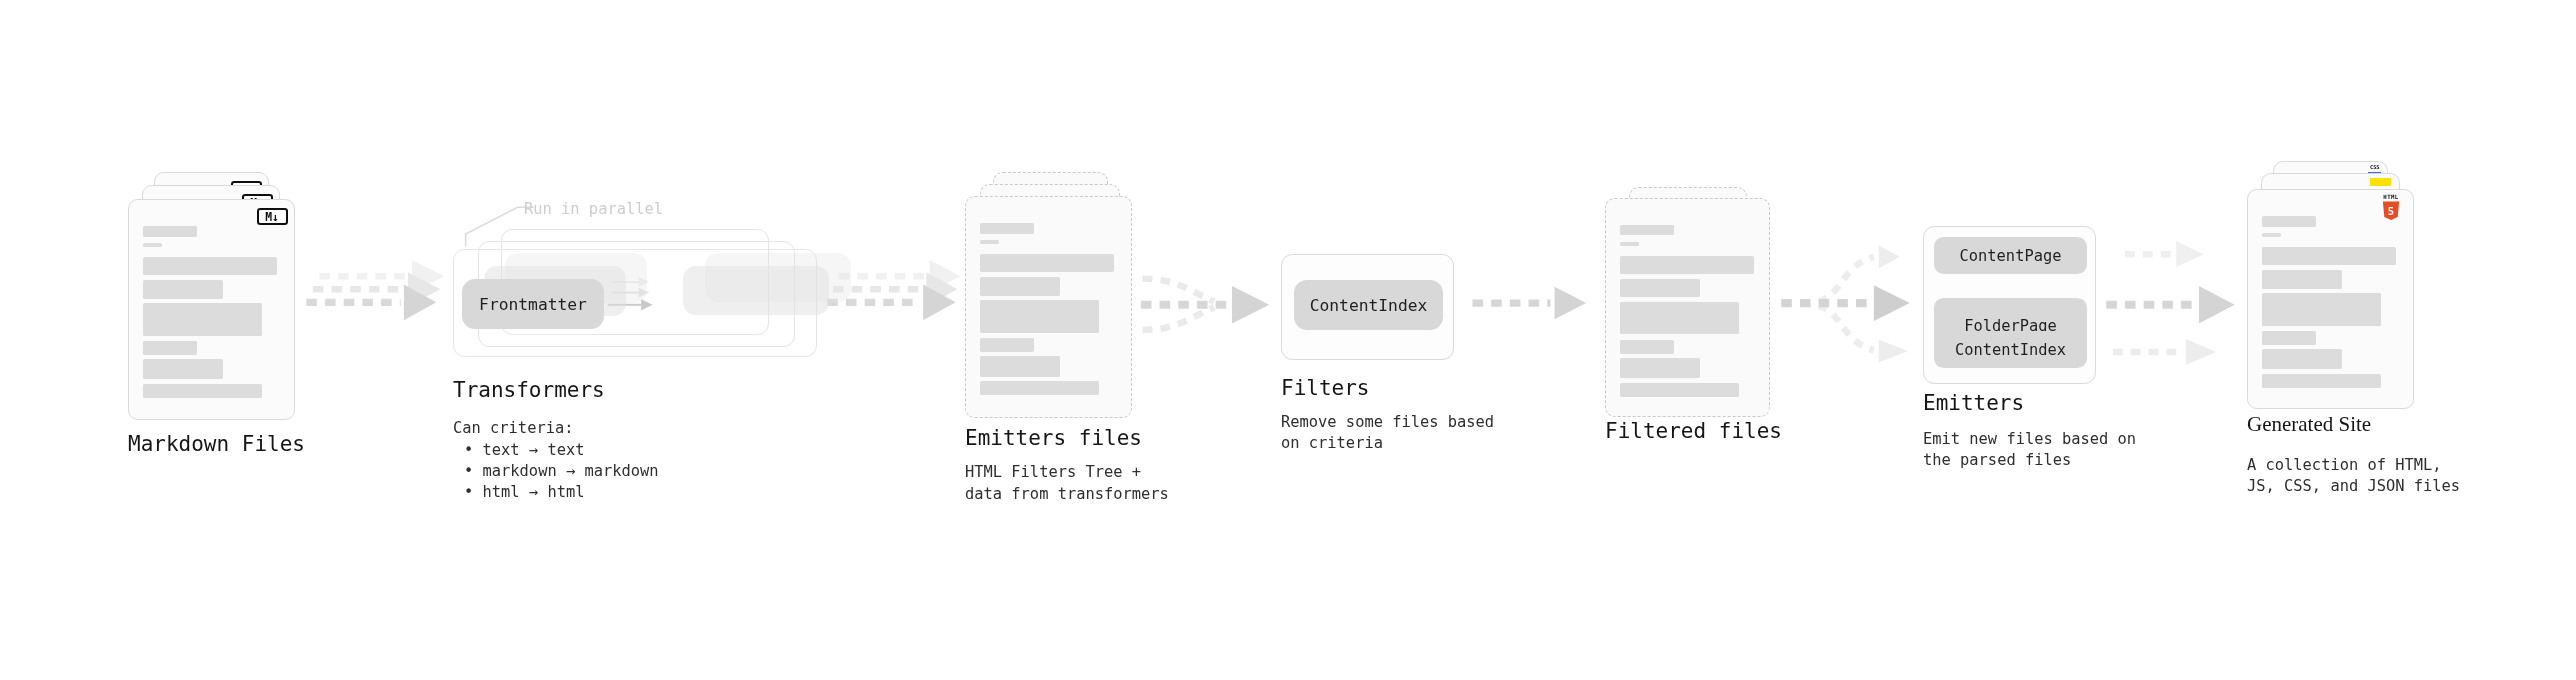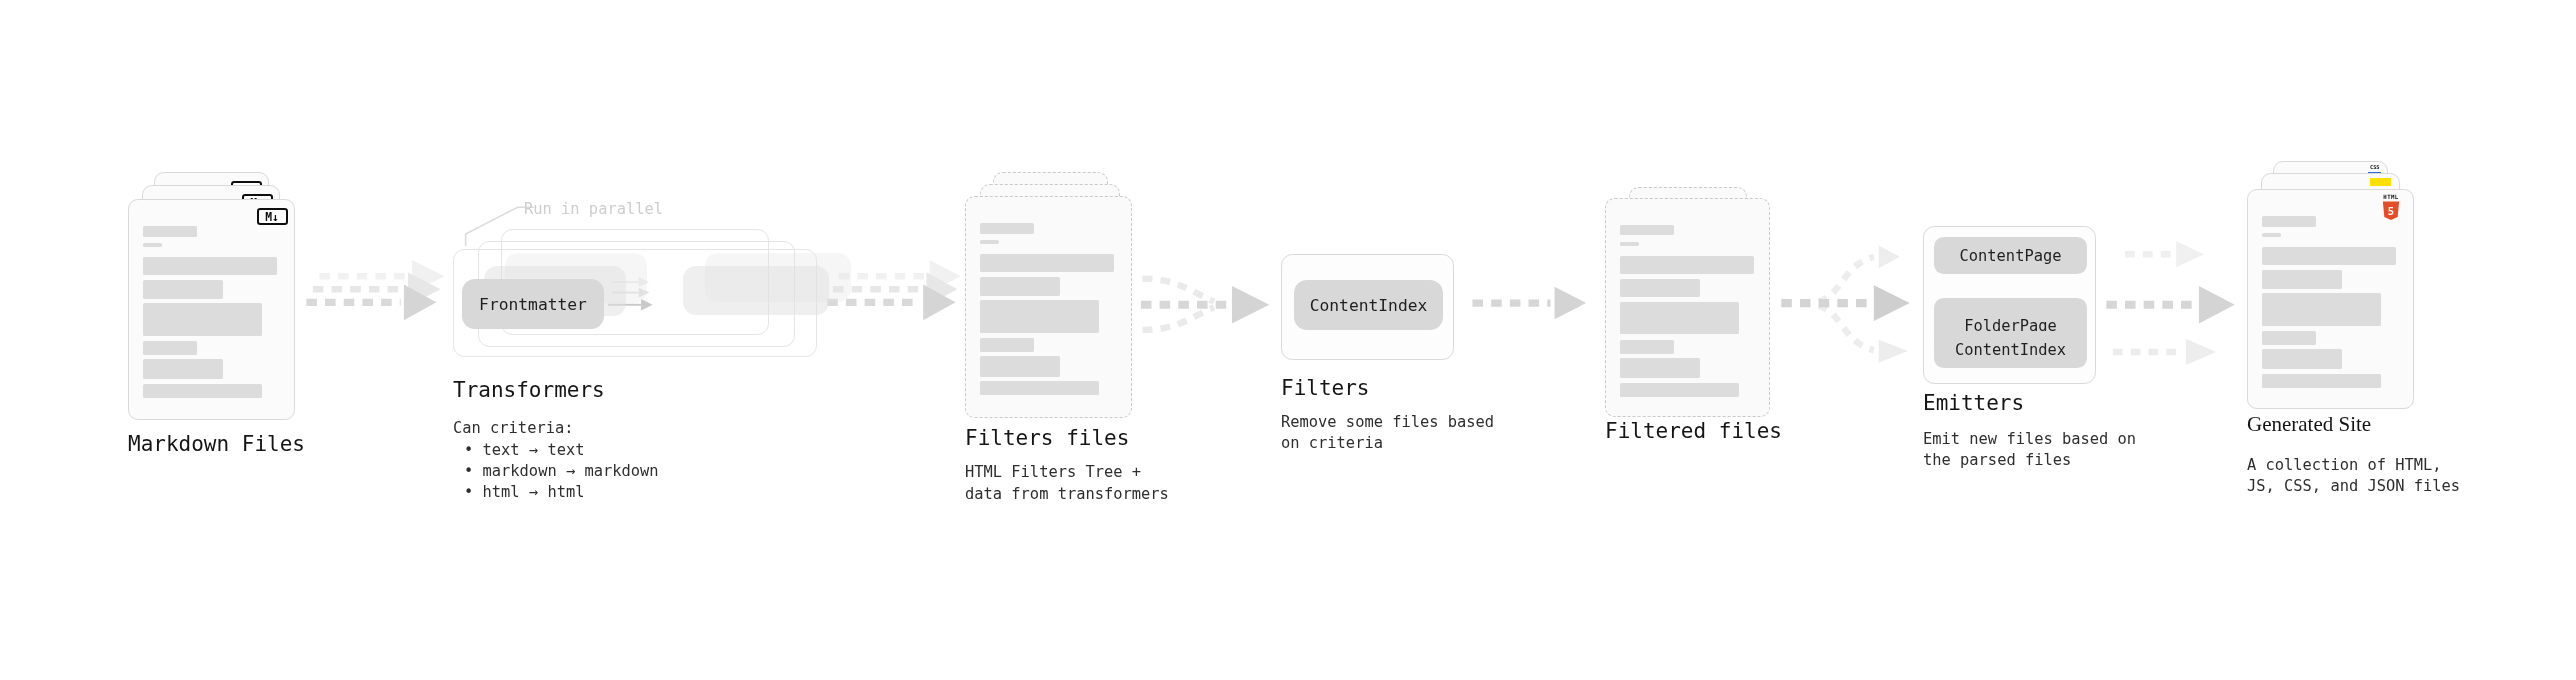--- a/index.html
+++ b/index.html
@@ -170,21 +170,21 @@
         <div class="skel" style="left: 14px; top: 26px; width: 54px; height: 10.6px;"></div>
         <div class="skel" style="left: 14px; top: 43px; width: 18.7px; height: 4.1px;"></div>
         <div class="skel" style="left: 14px; top: 57px; width: 134px; height: 18px;"></div>
         <div class="skel" style="left: 14px; top: 80px; width: 80px; height: 18.7px;"></div>
         <div class="skel" style="left: 14px; top: 103px; width: 119px; height: 32.5px;"></div>
         <div class="skel" style="left: 14px; top: 141px; width: 54px; height: 14px;"></div>
         <div class="skel" style="left: 14px; top: 159px; width: 80px; height: 20.3px;"></div>
         <div class="skel" style="left: 14px; top: 184px; width: 119px; height: 14px;"></div>
       </div>
   </div>
-  <div class="stage-title" style="left:965px;top:427px;">Filters files</div>
+  <div class="stage-title" style="left:965px;top:427px;">Emitters files</div>
   <div class="stage-desc" style="left:965px;top:462px;">HTML Filters Tree +</div>
   <div class="stage-desc" style="left:965px;top:484px;">data from transformers</div>
 
   <div class="stage-card" style="left:1281px;top:254px;width:173px;height:106px;"></div>
   <div class="pill" style="left:1294px;top:280px;width:149px;height:50px;">ContentIndex</div>
   <div class="stage-title" style="left:1281px;top:377px;">Filters</div>
   <div class="stage-desc" style="left:1281px;top:412px;">Remove some files based</div>
   <div class="stage-desc" style="left:1281px;top:433px;">on criteria</div>
 
   <div class="abs" style="left:1605px;top:187px;width:195px;height:244px;">

